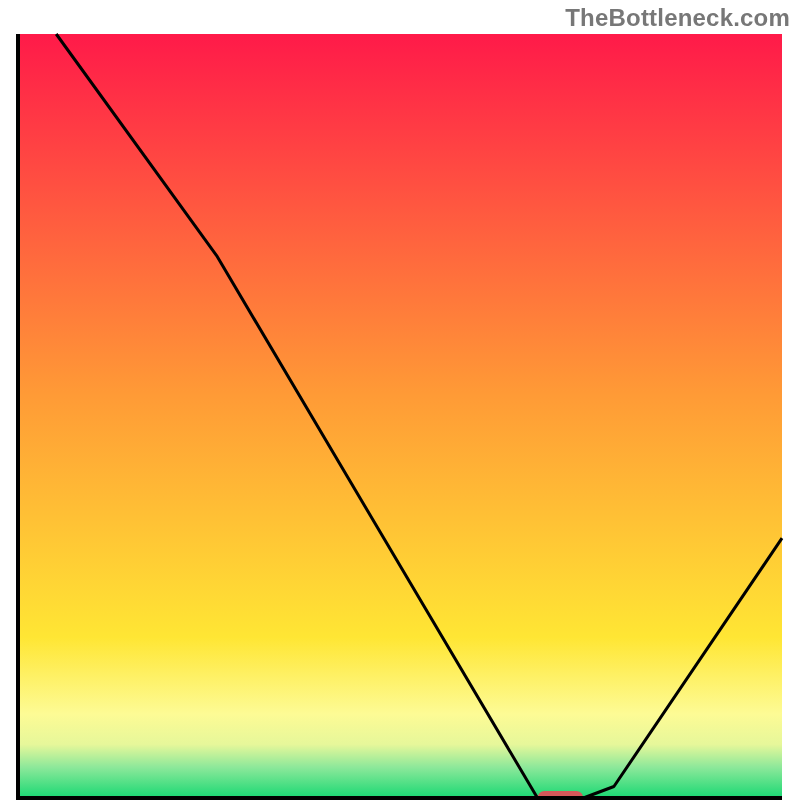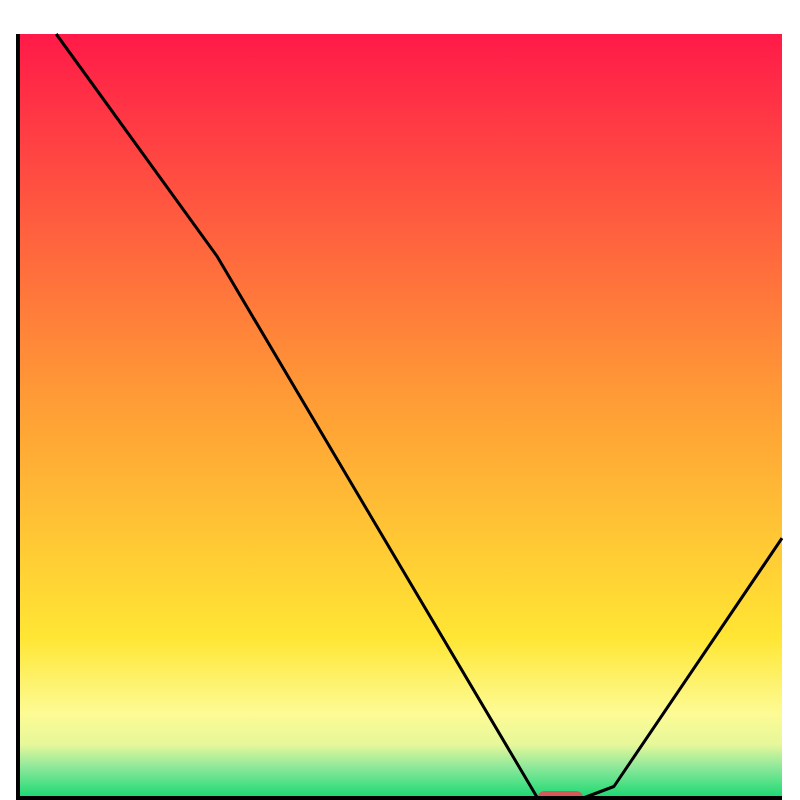--- a/index.html
+++ b/index.html
@@ -29,20 +29,21 @@
   svg {
     position: absolute;
     top: 32px;
     left: 16px;
   }
 </style>
 </head>
 <body>
 
 <div class="frame">
+  <div class="watermark">TheBottleneck.com</div>
 
   <svg id="plot" width="768" height="768" viewBox="0 0 768 768" xmlns="http://www.w3.org/2000/svg">
     <defs>
       <linearGradient id="bg-grad" x1="0" y1="0" x2="0" y2="1">
           <stop offset="0.0%" stop-color="#ff1a49"></stop>
           <stop offset="47.0%" stop-color="#ff9a36"></stop>
           <stop offset="79.0%" stop-color="#ffe634"></stop>
           <stop offset="89.0%" stop-color="#fdfb95"></stop>
           <stop offset="93.0%" stop-color="#e6f79a"></stop>
           <stop offset="96.0%" stop-color="#8ce89a"></stop>

